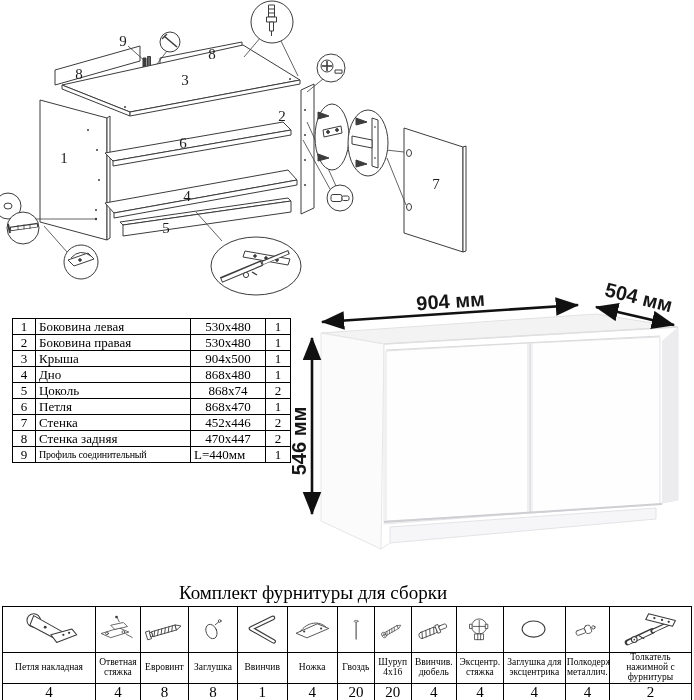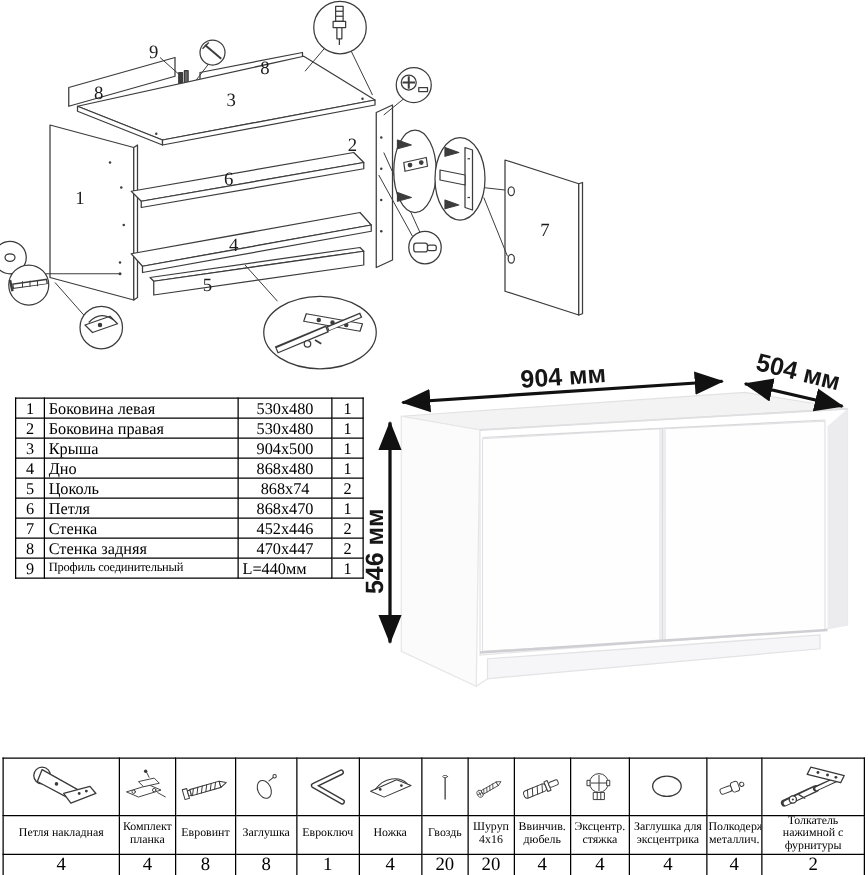--- a/index.html
+++ b/index.html
@@ -285,20 +285,21 @@
     <g>
       <line x1="322" y1="322" x2="578" y2="305" stroke="#111" stroke-width="2.6" marker-start="url(#ah)" marker-end="url(#ah)"></line>
       <line x1="596" y1="307" x2="674" y2="325" stroke="#111" stroke-width="2.6" marker-start="url(#ah)" marker-end="url(#ah)"></line>
       <line x1="312" y1="338" x2="312" y2="514" stroke="#111" stroke-width="2.6" marker-start="url(#ah)" marker-end="url(#ah)"></line>
       <text class="dim" x="451" y="308" text-anchor="middle" transform="rotate(-4 451 308)">904 мм</text>
       <text class="dim" x="637" y="304" text-anchor="middle" transform="rotate(14 637 304)">504 мм</text>
       <text class="dim" x="300" y="447" text-anchor="middle" transform="rotate(-90 300 441)">546 мм</text>
     </g>
   </svg>
 
+  <div class="kit-title">Комплект фурнитуры для сборки</div>
 
   <table class="kit">
     <colgroup>
       <col style="width:13.5%">
         <col style="width:6.5%">
         <col style="width:7.0%">
         <col style="width:7.1%">
       <col style="width:7.2%">
         <col style="width:7.3%">
         <col style="width:5.4%">
@@ -446,24 +447,24 @@
               <circle class="dk" cx="44" cy="12.5" r="1.2"></circle>
               <circle class="dk" cx="51" cy="14.5" r="1.2"></circle>
               <line class="ln2" x1="20" y1="29" x2="25" y2="32" stroke-width="1.6"></line>
               <circle class="ln" cx="15" cy="33" r="3"></circle>
               <circle class="dk" cx="15" cy="33" r="0.9"></circle>
             </svg>
         </td>
       </tr>
       <tr class="names">
         <td>Петля накладная</td>
-        <td>Комплект планка</td>
+        <td>Ответная стяжка</td>
         <td>Евровинт</td>
         <td>Заглушка</td>
-        <td>Евроключ</td>
+        <td>Ввинчив</td>
         <td>Ножка</td>
         <td>Гвоздь</td>
         <td>Шуруп 4х16</td>
         <td>Ввинчив. дюбель</td>
         <td>Эксцентр. стяжка</td>
         <td>Заглушка для эксцентрика</td>
         <td>Полкодерж. металлич.</td>
         <td>Толкатель нажимной с фурнитуры</td>
       </tr>
       <tr class="qtys">

